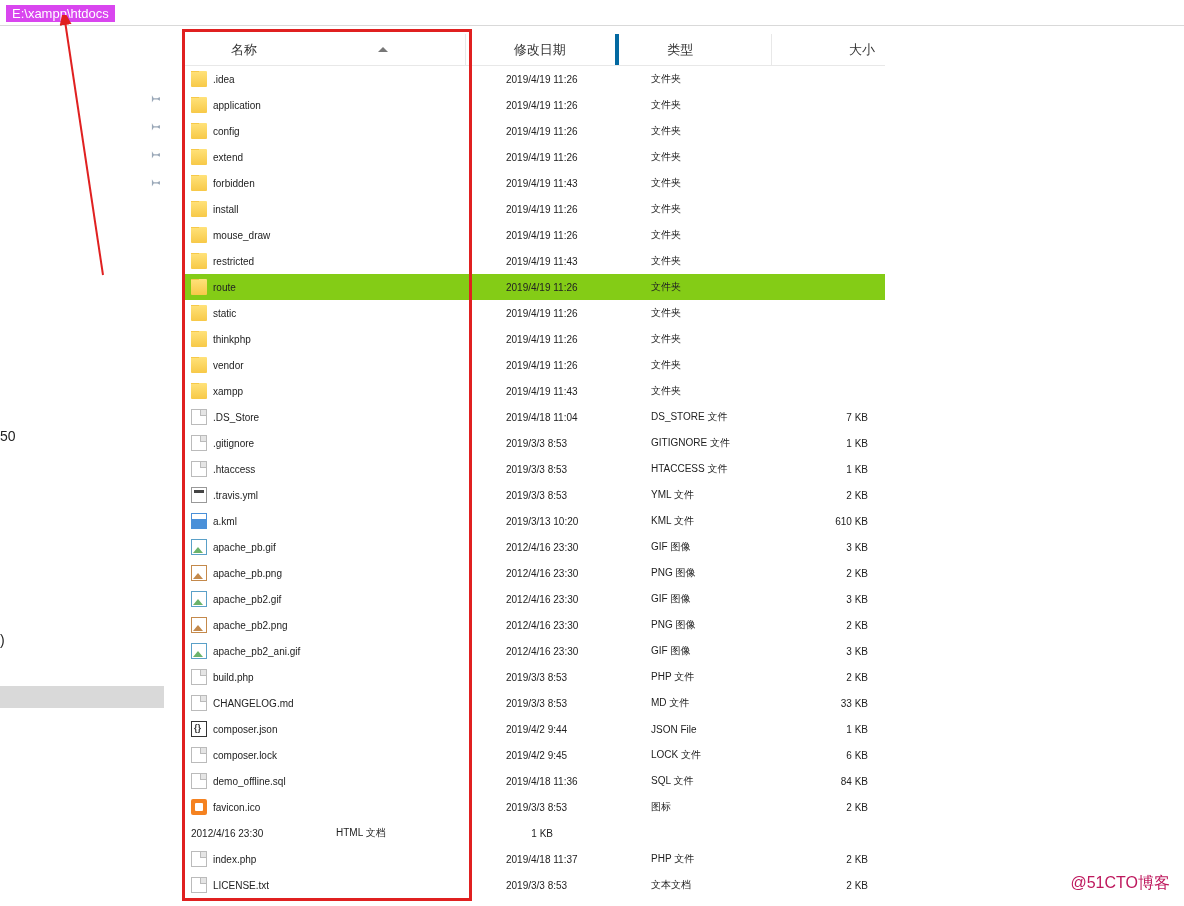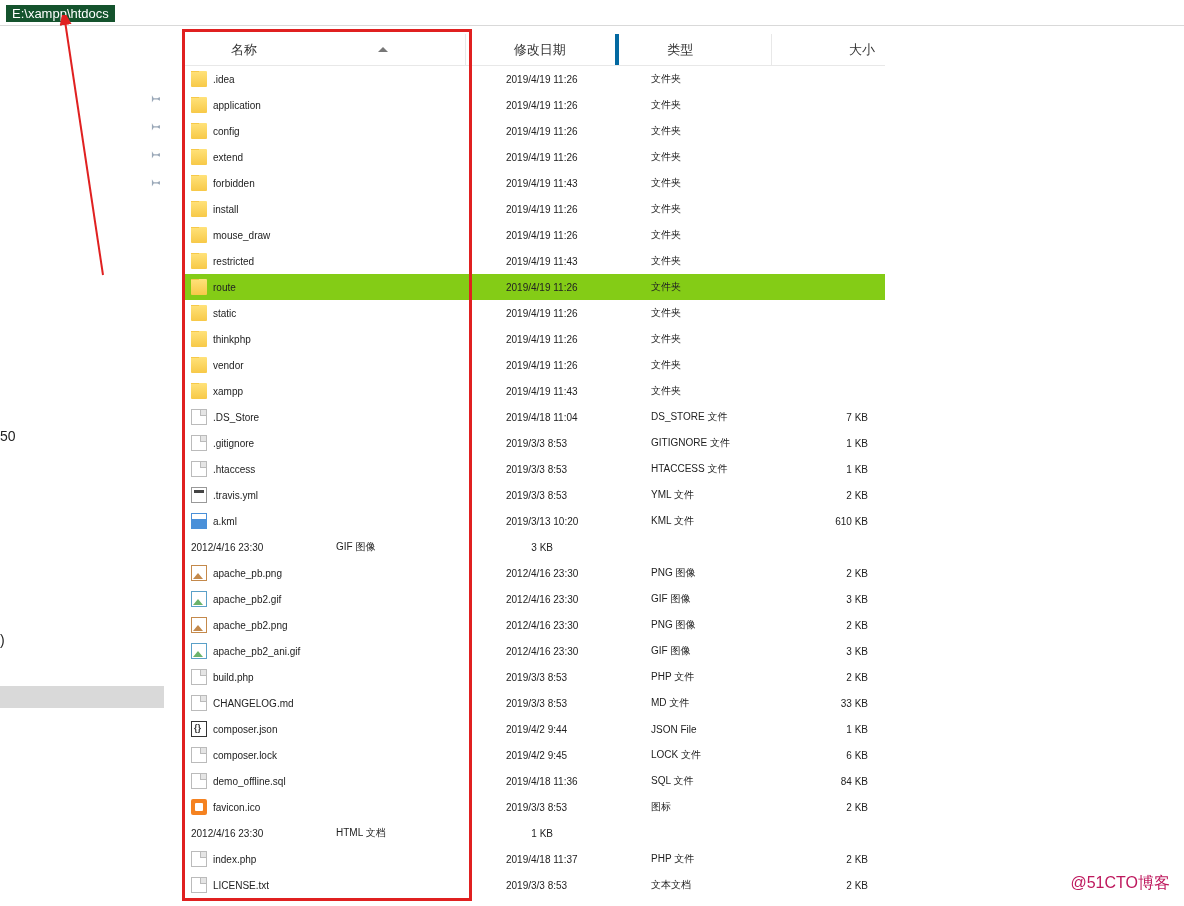--- a/index.html
+++ b/index.html
@@ -13,21 +13,21 @@
     overflow: hidden;
     position: relative;
   }
   .addr-bar {
     position: absolute;
     top: 3px; left: 6px;
     height: 20px;
     display: flex; align-items: center;
   }
   .addr-path {
-    background: #14532d;
+    background: #d946ef;
     color: #fff;
     padding: 1px 6px;
     font-size: 13px;
     text-align: center;
   }
   .hr-line {
     position: absolute;
     top: 25px; left: 0; right: 0;
     height: 1px;
     background: #d9d9d9;
@@ -368,20 +368,24 @@
       <div class="row">
         <div class="c-name">
           <span class="ico ico-kml"></span>
           <span>a.kml</span>
         </div>
         <div class="c-date">2019/3/13 10:20</div>
         <div class="c-type">KML 文件</div>
         <div class="c-size">610 KB</div>
       </div>
       <div class="row">
+        <div class="c-name">
+          <span class="ico ico-img"></span>
+          <span>apache_pb.gif</span>
+        </div>
         <div class="c-date">2012/4/16 23:30</div>
         <div class="c-type">GIF 图像</div>
         <div class="c-size">3 KB</div>
       </div>
       <div class="row">
         <div class="c-name">
           <span class="ico ico-img ico-png"></span>
           <span>apache_pb.png</span>
         </div>
         <div class="c-date">2012/4/16 23:30</div>

